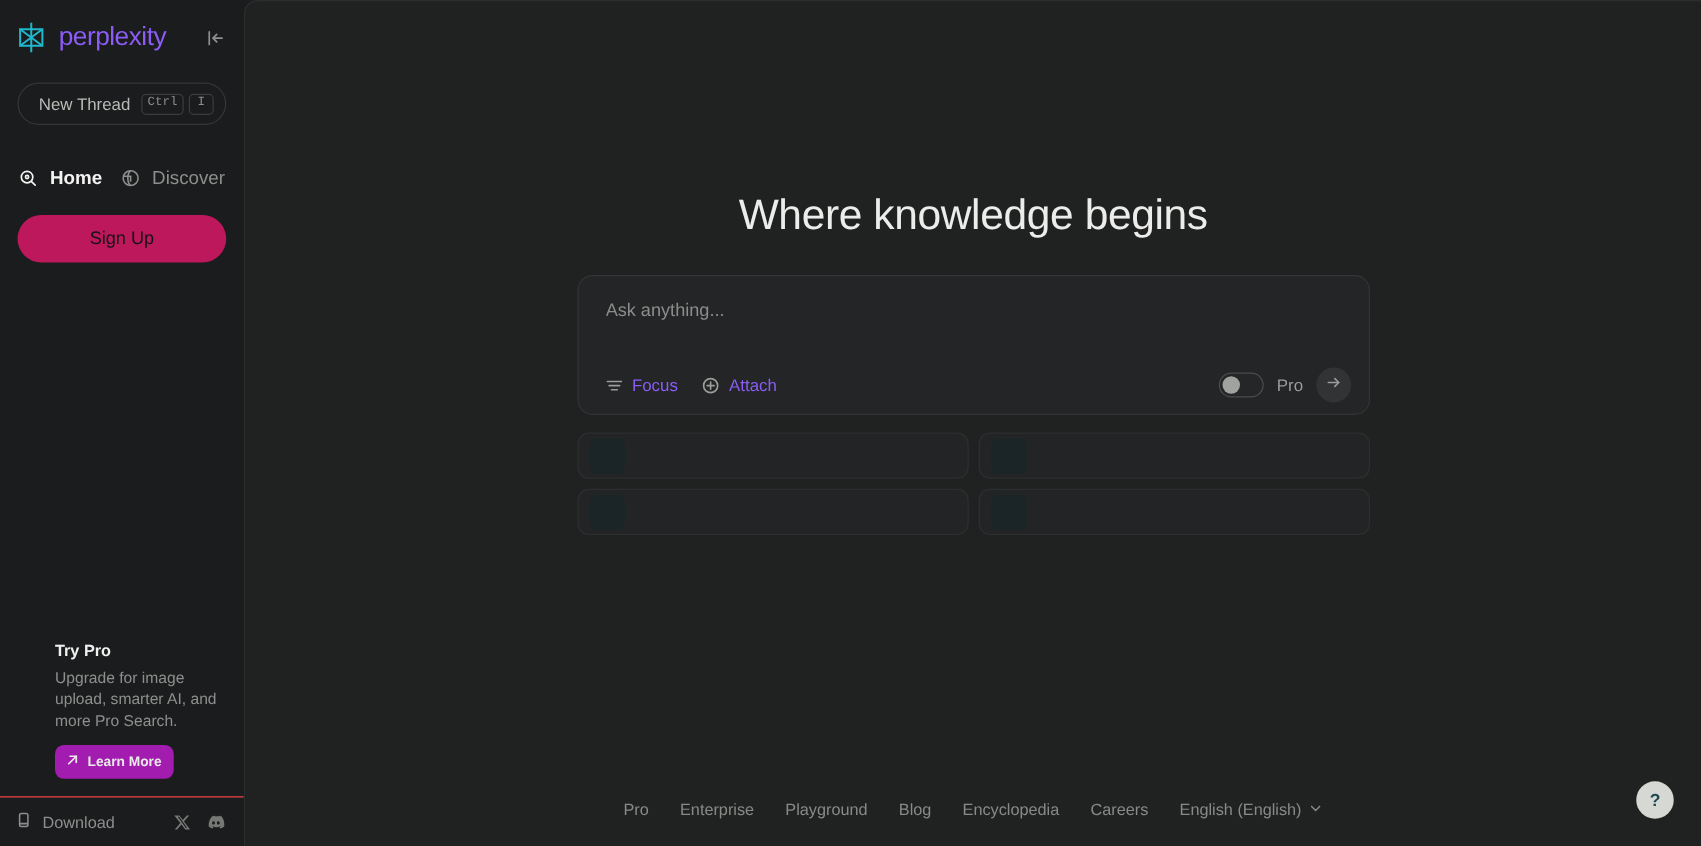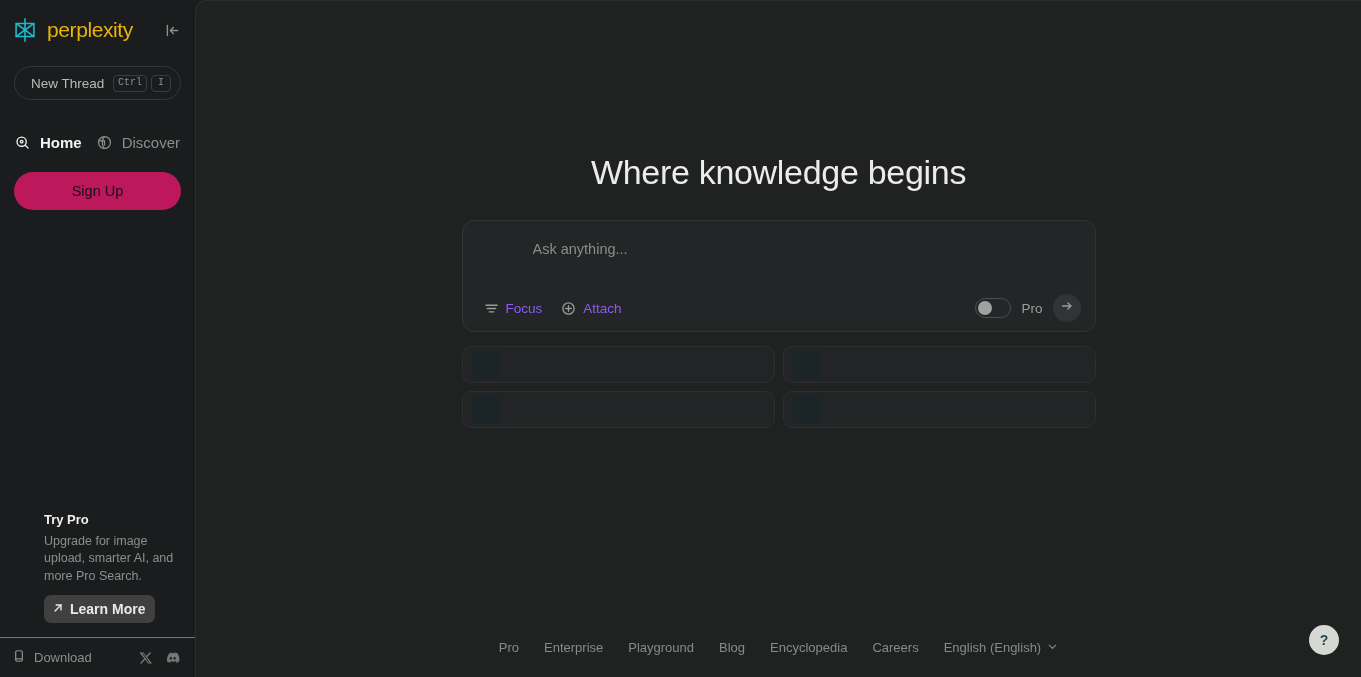--- a/index.html
+++ b/index.html
@@ -46,21 +46,21 @@
   .logo-mark {
     width: 30px;
     height: 30px;
     flex: 0 0 30px;
     display: block;
   }
 
   .logo-word {
     font-size: 21px;
     letter-spacing: -0.4px;
-    color: #eab308;
+    color: #8b5cf6;
     margin-left: 7px;
     font-weight: 400;
   }
 
   .collapse-btn {
     margin-left: auto;
     width: 22px;
     height: 22px;
     display: flex;
     align-items: center;
@@ -146,26 +146,26 @@
   .trypro-desc {
     font-size: 12.5px;
     line-height: 17.5px;
     color: #8d8f8c;
     margin-bottom: 10px;
   }
   .learn-more {
     display: inline-flex;
     align-items: center;
     gap: 6px;
-    background: #404040;
+    background: #a21caf;
     border: none;
     border-radius: 7px;
     padding: 6px 10px 6px 8px;
     color: #e9e9e7;
-    font-size: 14px;
+    font-size: 11px;
     font-weight: 700;
     font-family: "Liberation Sans", sans-serif;
     cursor: pointer;
   }
 
   .side-footer {
     border-top: 1px solid #ef4444;
     height: 40px;
     display: flex;
     align-items: center;
@@ -215,21 +215,20 @@
     margin-top: 28px;
     width: 634px;
     height: 112px;
     background: #232526;
     border: 1px solid #323435;
     border-radius: 12px;
     position: relative;
     display: flex;
     flex-direction: column;
     cursor: text;
-    padding-left: 48px;
   }
 
   .composer-input {
     margin: 20px 0 0 22px;
     font-size: 14.5px;
     color: #8b8d8a;
     background: transparent;
     border: none;
     outline: none;
     font-family: "Liberation Sans", sans-serif;

